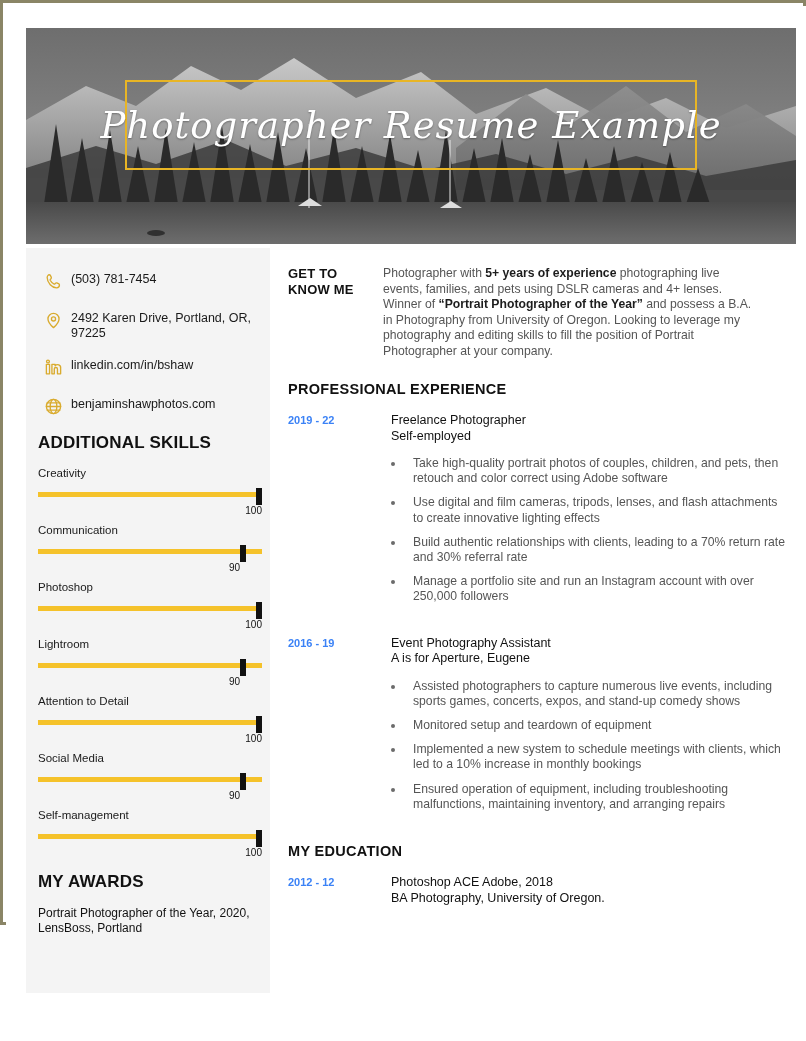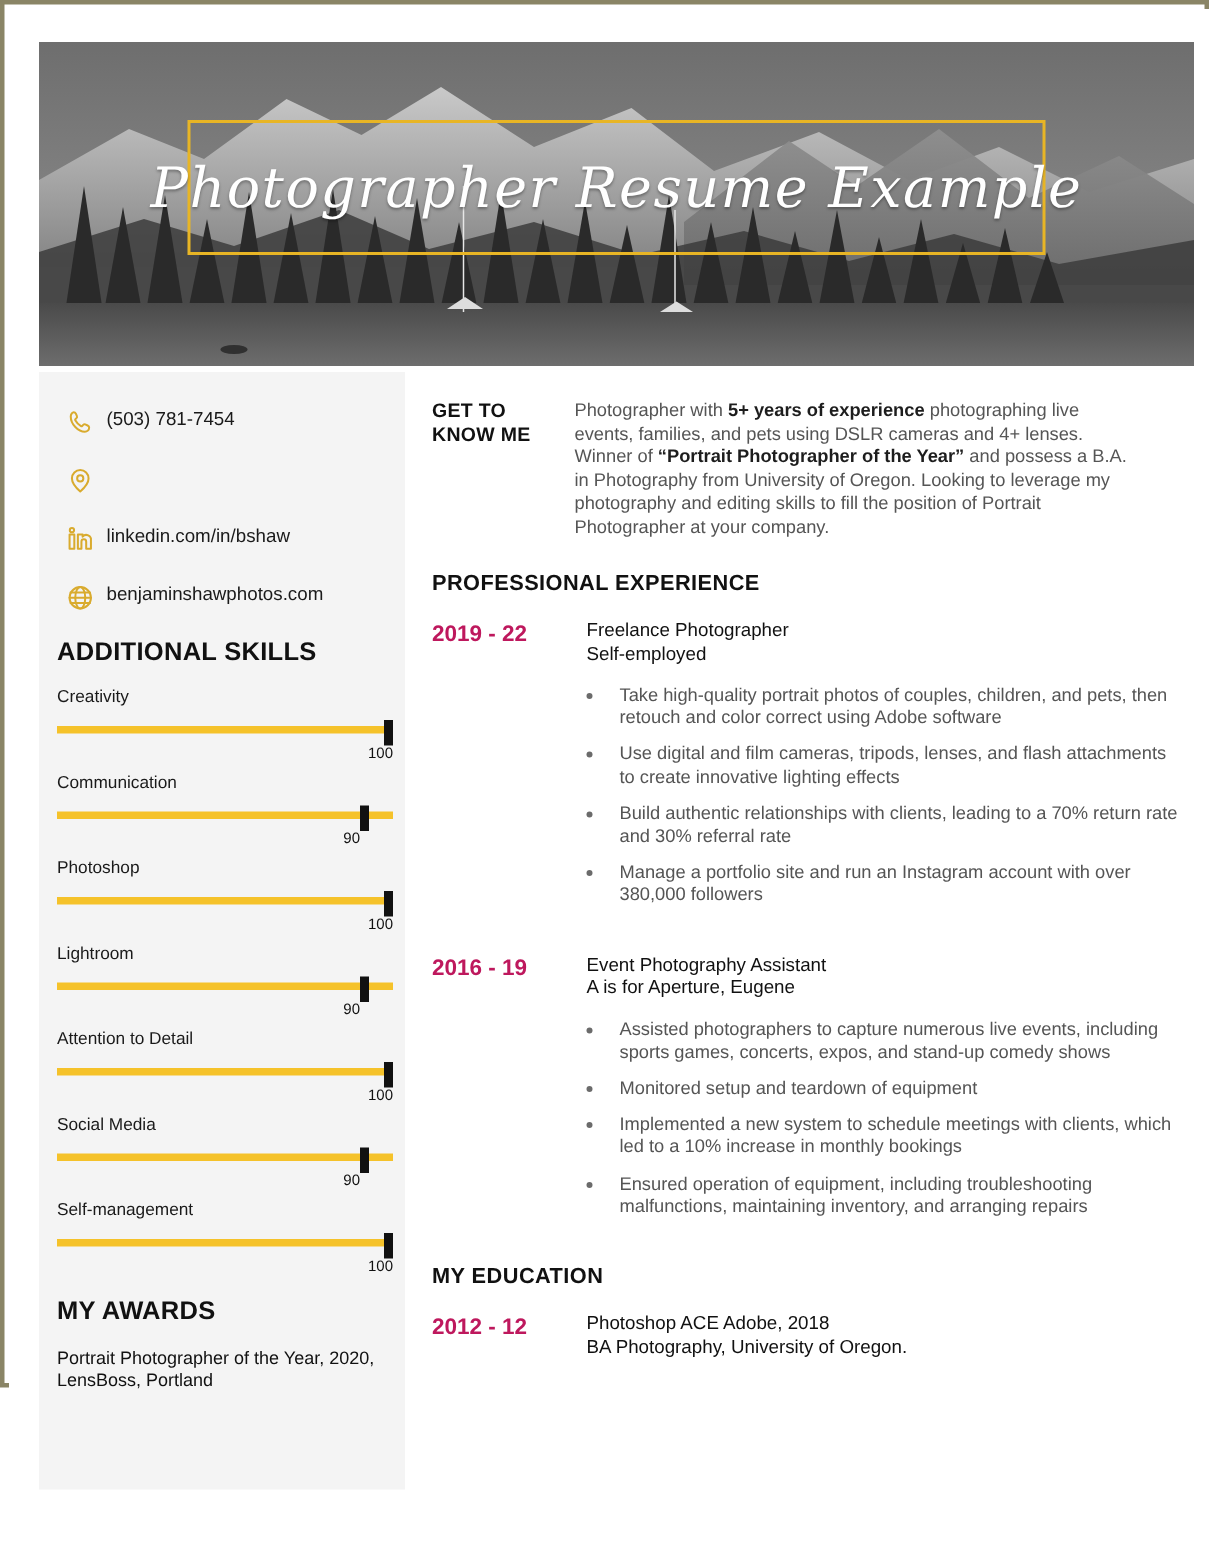--- a/index.html
+++ b/index.html
@@ -117,21 +117,21 @@
   }
   .summary-text b{color:#1d1d1d;}
 
   .section-heading{
     font-size:14.5px;font-weight:bold;color:#111;
     letter-spacing:.3px;
     margin:22px 0 16px 0;
   }
   .entry{display:flex;align-items:flex-start;margin-bottom:4px;}
   .entry-date{
-    font-size:15px;font-weight:bold;color:#be185d;
+    font-size:11px;font-weight:bold;color:#3b82f6;
     width:103px;min-width:103px;padding-top:1px;
   }
   .entry-body{flex:1;}
   .entry-title{font-size:12.5px;color:#111;line-height:15.5px;}
   .entry-sub{font-size:12.5px;color:#111;line-height:15.5px;}
   .bullets{list-style:none;margin:12px 0 0 0;padding:0;}
   .bullets li{
     position:relative;
     padding-left:22px;
     font-size:12.2px;color:#555;line-height:15.2px;
@@ -229,20 +229,21 @@
         <span class="contact-text">(503) 781-7454</span>
       </div>
 
       <div class="contact-row">
         <span class="contact-icon">
           <svg width="19" height="19" viewBox="0 0 24 24" fill="none" stroke="#d9ab2e" stroke-width="1.7" stroke-linecap="round" stroke-linejoin="round">
             <path d="M12 21s7-6.2 7-11a7 7 0 1 0-14 0c0 4.8 7 11 7 11Z"></path>
             <circle cx="12" cy="10" r="2.6"></circle>
           </svg>
         </span>
+        <span class="contact-text">2492 Karen Drive, Portland, OR, 97225</span>
       </div>
 
       <div class="contact-row">
         <span class="contact-icon">
           <svg width="19" height="19" viewBox="0 0 24 24" fill="none" stroke="#d9ab2e" stroke-width="1.7" stroke-linecap="round" stroke-linejoin="round">
             <rect x="3" y="8" width="4" height="12"></rect>
             <circle cx="5" cy="4.4" r="1.8"></circle>
             <path d="M10 20V8h4v1.8A4 4 0 0 1 21 13v7h-4v-6a2 2 0 0 0-4 0v6Z"></path>
           </svg>
         </span>
@@ -350,21 +351,21 @@
 
     <div class="entry">
       <div class="entry-date">2019 - 22</div>
       <div class="entry-body">
         <div class="entry-title">Freelance Photographer</div>
         <div class="entry-sub">Self-employed</div>
         <ul class="bullets">
           <li>Take high-quality portrait photos of couples, children, and pets, then retouch and color correct using Adobe software</li>
           <li>Use digital and film cameras, tripods, lenses, and flash attachments to create innovative lighting effects</li>
           <li>Build authentic relationships with clients, leading to a 70% return rate and 30% referral rate</li>
-          <li>Manage a portfolio site and run an Instagram account with over 380,000 followers</li>
+          <li>Manage a portfolio site and run an Instagram account with over 250,000 followers</li>
         </ul>
       </div>
     </div>
 
     <div class="entry-gap"></div>
 
     <div class="entry">
       <div class="entry-date">2016 - 19</div>
       <div class="entry-body">
         <div class="entry-title">Event Photography Assistant</div>

